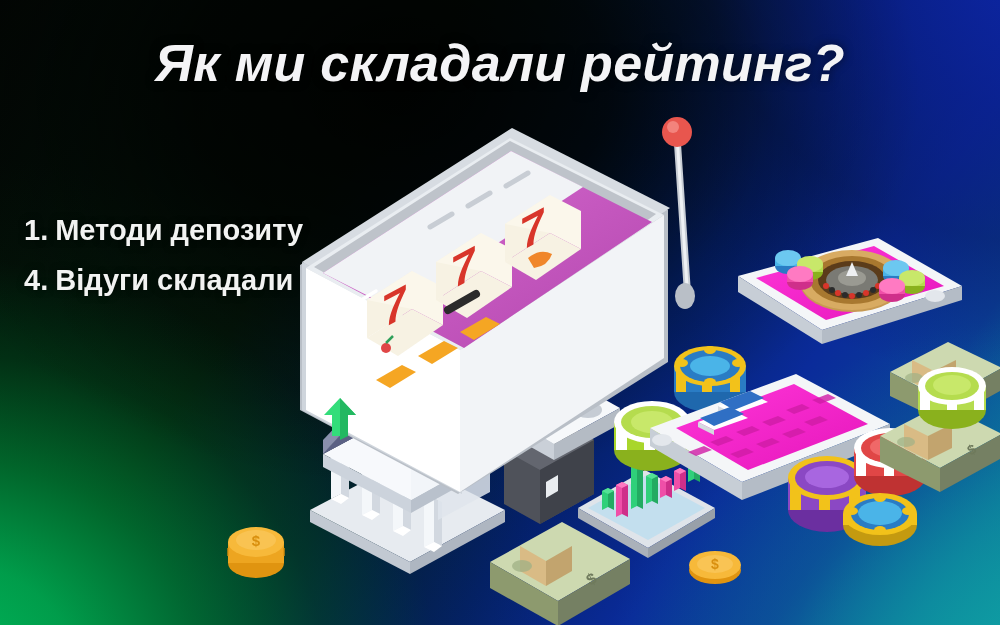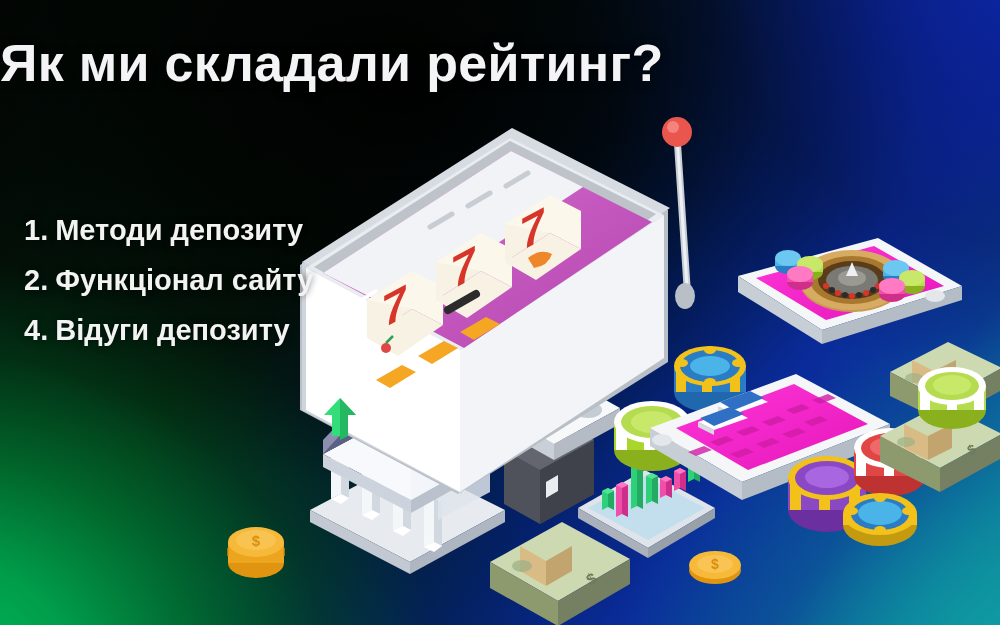--- a/index.html
+++ b/index.html
@@ -68,26 +68,28 @@
       rgba(0,0,0,0.22) 72%,
       rgba(0,0,0,0) 100%);
   }
 
   
   .title {
     position: absolute;
     top: 33px;
     left: 0;
     width: 100%;
+    text-align: center;
     color: #f4f4f6;
     font-size: 52px;
     font-weight: bold;
     letter-spacing: 0.3px;
     text-shadow: 0 0 10px rgba(0,0,0,0.55);
     z-index: 40;
+    font-style: italic;
   }
   .list {
     position: absolute;
     left: 24px;
     top: 216px;
     z-index: 40;
   }
   .list-item {
     color: #f2f3f2;
     font-size: 29px;
@@ -529,20 +531,17 @@
 
   </svg>
 
   <div class="title">Як ми складали рейтинг?</div>
 
   <div class="list">
     <div class="list-item">
       <span class="num">1.</span><span>Методи депозиту</span>
     </div>
     <div class="list-item">
-      <span class="num">2.</span><span>Функціонал сайту</span>
-    </div>
-    <div class="list-item">
-      <span class="num">4.</span><span>Відуги депозиту</span>
+      <span class="num">4.</span><span>Відуги складали</span>
     </div>
   </div>
 
 </div>
 
 </body></html>

